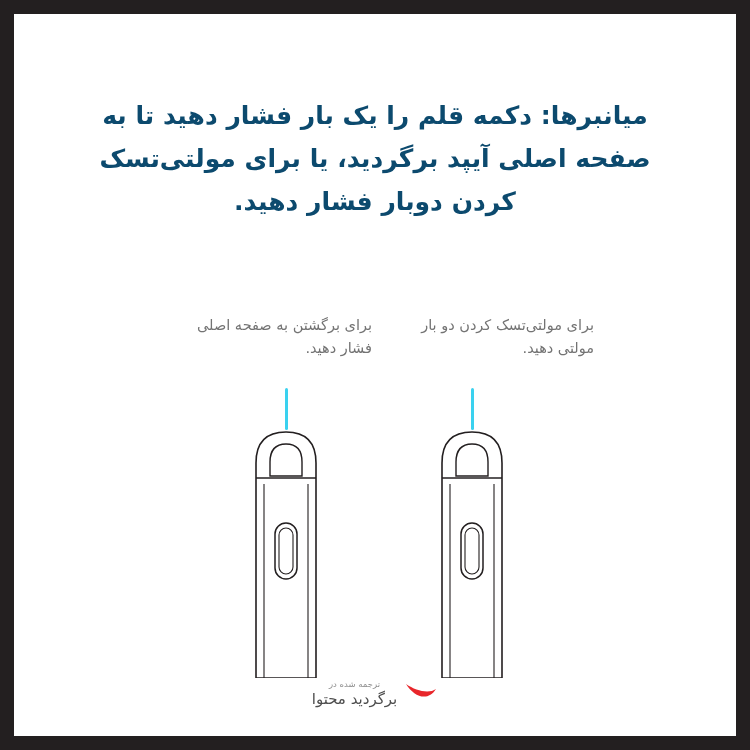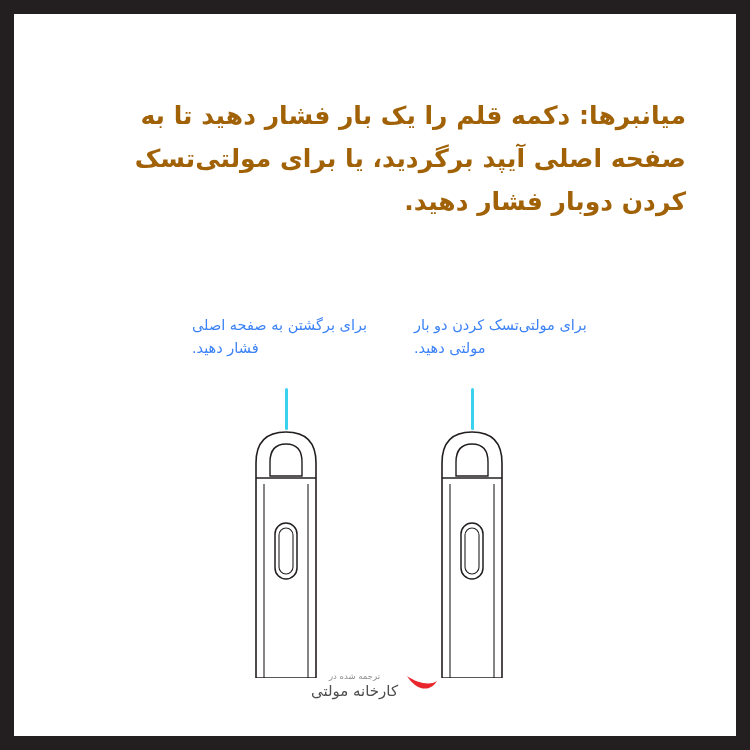--- a/index.html
+++ b/index.html
@@ -34,40 +34,40 @@
     left: 14px; top: 14px;
     width: 722px; height: 722px;
     background: #ffffff;
     box-sizing: border-box;
   }
   .headline {
     position: absolute;
     left: 50px;
     top: 80px;
     width: 622px;
-    text-align: right;
-    direction: rtl;
-    color: #a16207;
+    text-align: center;
+    direction: rtl;
+    color: #0c4a6e;
     font-size: 25px;
     font-weight: bold;
     line-height: 1.72;
     letter-spacing: 0px;
   }
   .captions {
     position: absolute;
     top: 300px;
     left: 0;
     width: 722px;
     height: 70px;
   }
   .caption {
     position: absolute;
     direction: rtl;
-    text-align: left;
-    color: #3b82f6;
+    text-align: right;
+    color: #737373;
     font-size: 14.5px;
     line-height: 1.62;
     font-weight: normal;
   }
   .caption-right {
     left: 178px;
     top: 0px;
     width: 180px;
   }
   .caption-left {
@@ -94,21 +94,21 @@
     position: absolute;
     left: 59px;
     top: 0;
     width: 3px;
     height: 42px;
     background: #3ad1ef;
     border-radius: 2px;
   }
   .footer {
     position: absolute;
-    bottom: 34px;
+    bottom: 26px;
     left: 0;
     width: 722px;
     text-align: center;
   }
   .footer-sub {
     font-size: 8.5px;
     color: #8f8f8f;
     direction: rtl;
     margin-bottom: 1px;
     letter-spacing: 0.2px;
@@ -183,21 +183,21 @@
 
     <div class="footer">
       <div class="footer-logo-row">
         <span class="swoosh">
           <svg width="34" height="26" viewBox="0 0 34 26">
             <path d="M2 4 C10 17, 24 22, 32 9 C25 14, 12 11, 2 4 Z" fill="#e8262b"></path>
           </svg>
         </span>
         <span>
           <div class="footer-sub">ترجمه شده در</div>
-          <div class="footer-main">کارخانه مولتی</div>
+          <div class="footer-main">برگردید محتوا</div>
         </span>
       </div>
     </div>
 
   </div>
 
   <div class="frame-border"></div>
 </div>
 
 </body></html>

